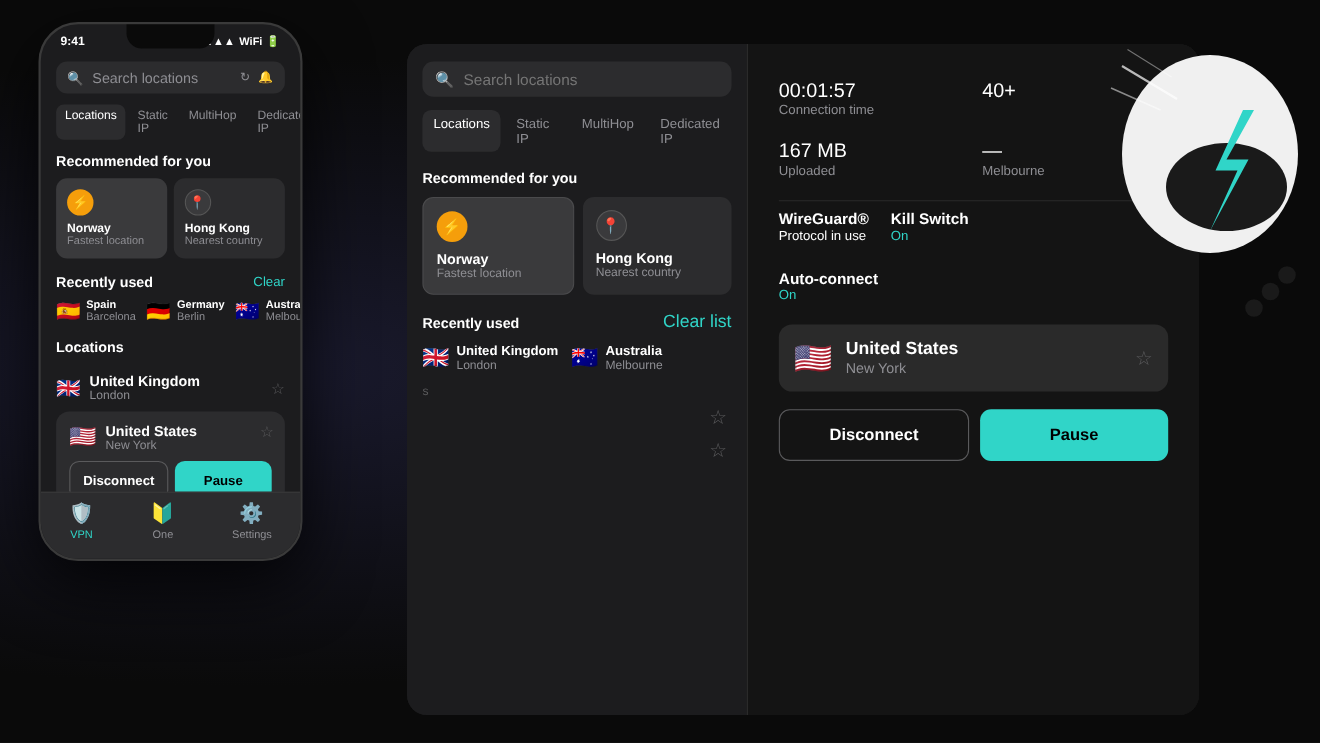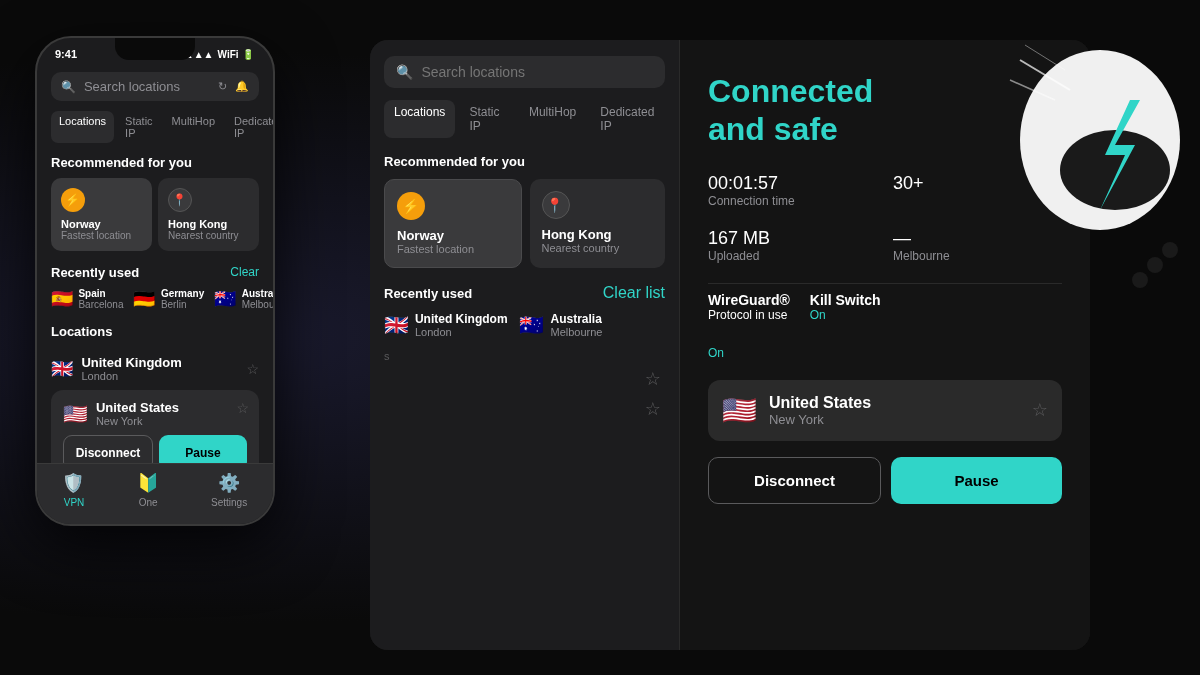--- a/index.html
+++ b/index.html
@@ -300,21 +300,21 @@
       color: #000;
       font-size: 15px;
       font-weight: 600;
       cursor: pointer;
     }
 
     
     .phone-container {
       position: absolute;
       left: 35px;
-      top: 36px;
+      top: 20px;
       z-index: 10;
     }
 
     .phone {
       width: 240px;
       height: 490px;
       background: #1c1c1e;
       border-radius: 36px;
       border: 2px solid #3a3a3a;
       overflow: hidden;
@@ -704,29 +704,28 @@
         <span style="color:#5a5a5c; font-size:18px; cursor:pointer;">☆</span>
       </div>
       <div style="height:8px;"></div>
       <div style="display:flex; justify-content:flex-end; padding-right:4px;">
         <span style="color:#5a5a5c; font-size:18px; cursor:pointer;">☆</span>
       </div>
     </div>
   </div>
 
   <div class="tablet-right">
-    <div class="connected-title">Connected<br>and safe</div>
 
     <div class="stats-grid">
       <div class="stat-item">
         <div class="stat-value">00:01:57</div>
         <div class="stat-label">Connection time</div>
       </div>
       <div class="stat-item">
-        <div class="stat-value">30+</div>
+        <div class="stat-value">40+</div>
         <div class="stat-label"></div>
       </div>
     </div>
 
     <div class="stats-grid">
       <div class="stat-item">
         <div class="stat-value">167 MB</div>
         <div class="stat-label">Uploaded</div>
       </div>
       <div class="stat-item">
@@ -742,20 +741,21 @@
         <div class="feature-name">WireGuard®</div>
         <div class="feature-value white">Protocol in use</div>
       </div>
       <div class="feature-item">
         <div class="feature-name">Kill Switch</div>
         <div class="feature-value">On</div>
       </div>
     </div>
 
     <div class="feature-item">
+      <div class="feature-name">Auto-connect</div>
       <div class="feature-value">On</div>
     </div>
 
     <div class="connected-location">
       <span class="location-flag">🇺🇸</span>
       <div class="location-info">
         <div class="loc-country">United States</div>
         <div class="loc-city">New York</div>
       </div>
       <span class="conn-star">☆</span>

